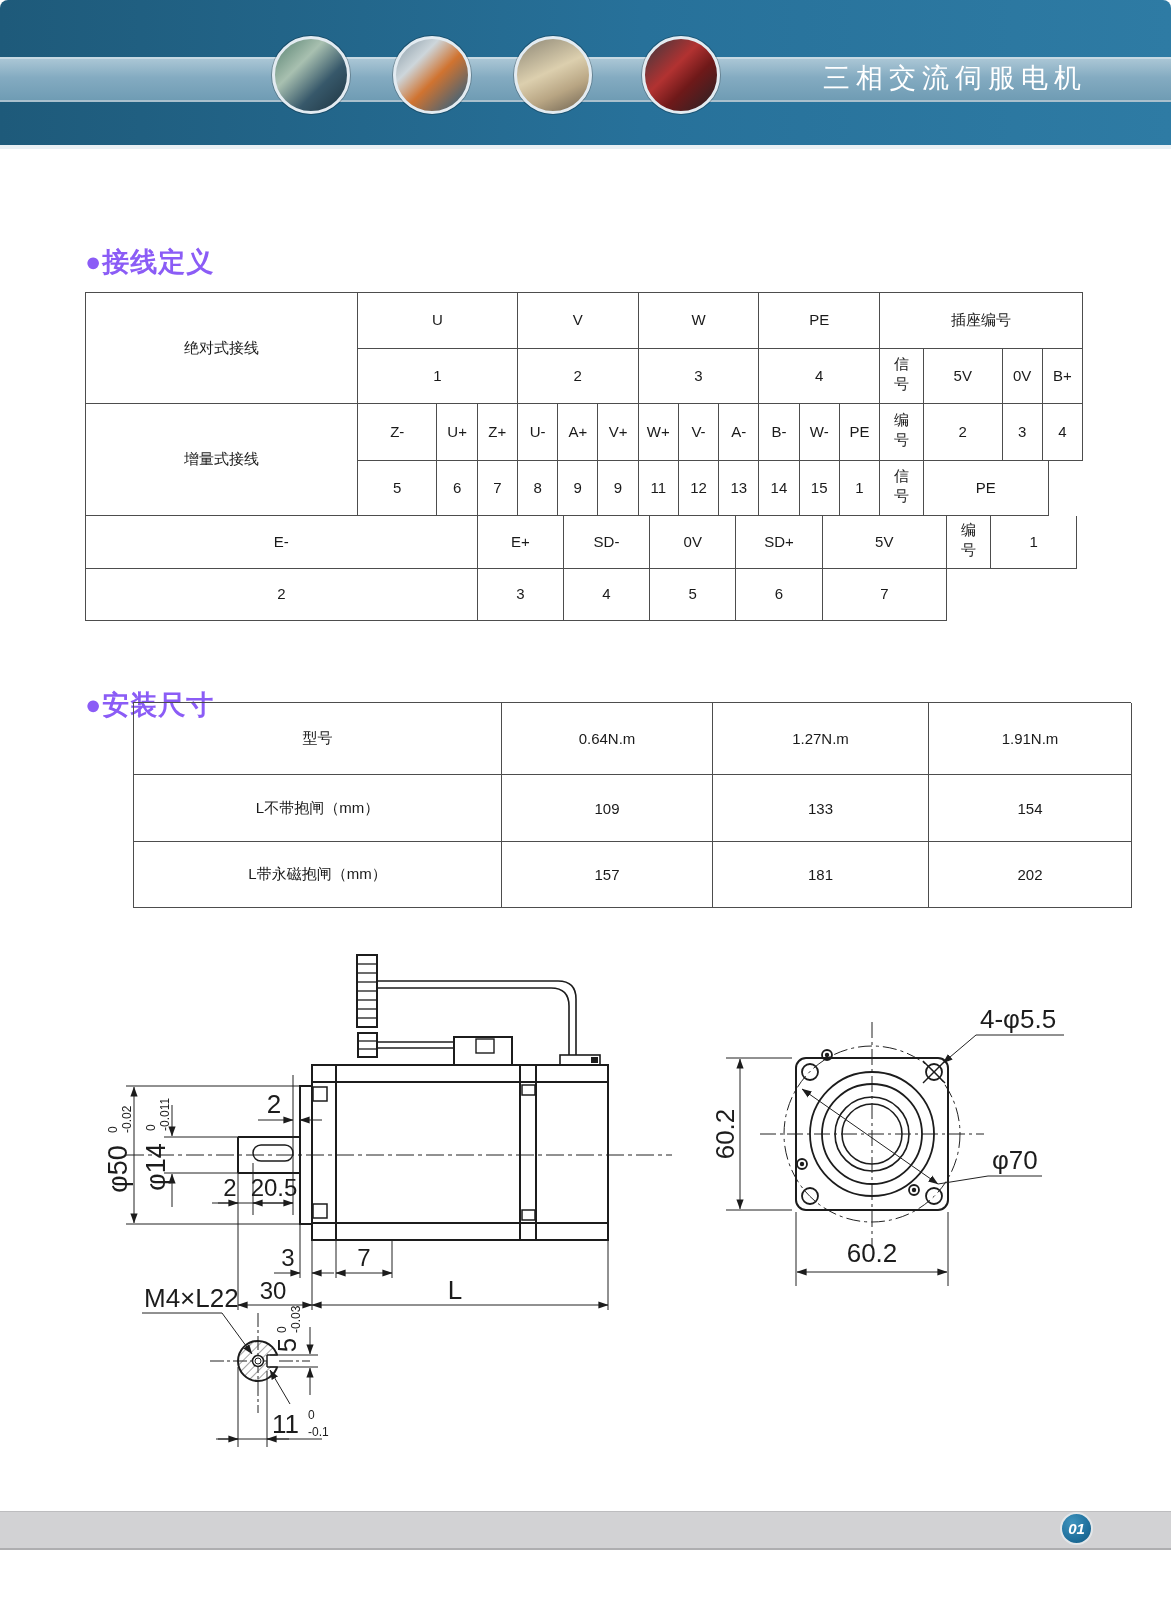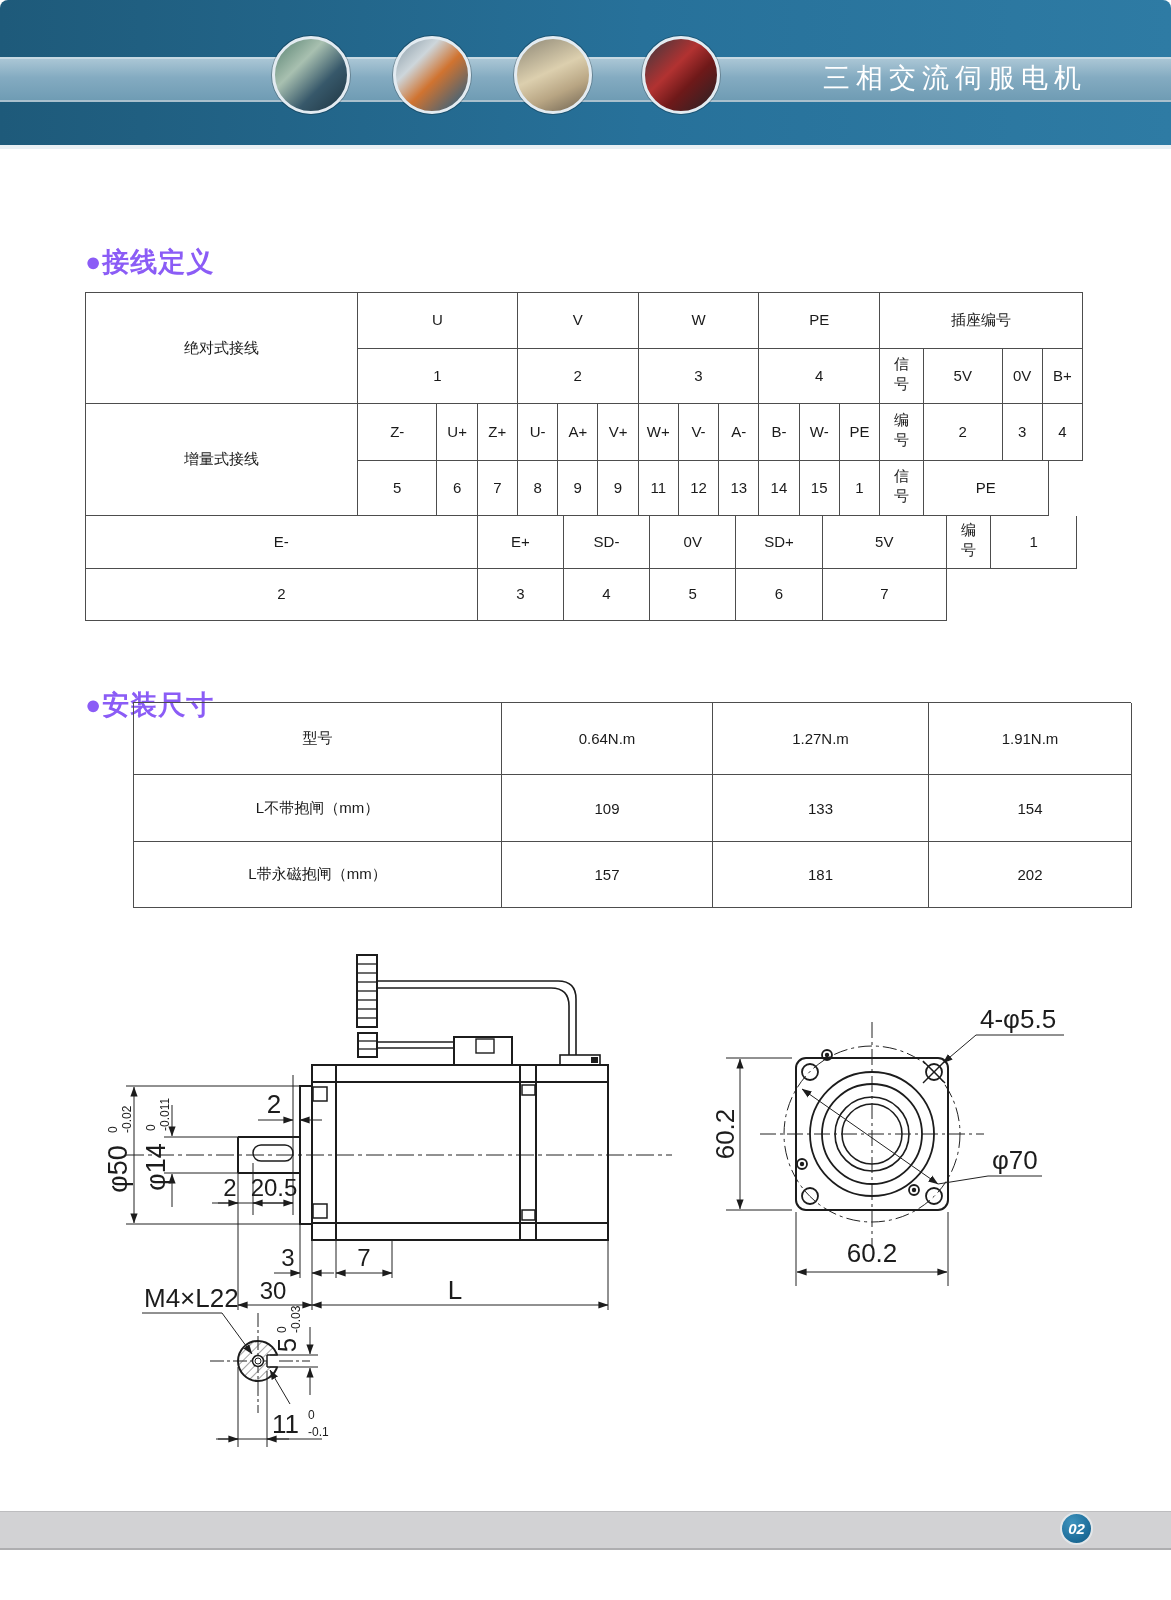--- a/index.html
+++ b/index.html
@@ -359,15 +359,15 @@
     </g>
     <text x="290" y="78" font-size="26">4-φ5.5</text>
     <text x="302" y="219" font-size="26">φ70</text>
     <g transform="translate(36,184) rotate(-90)">
       <text x="0" y="8" text-anchor="middle" font-size="26">60.2</text>
     </g>
     <text x="182" y="312" text-anchor="middle" font-size="26">60.2</text>
   </svg>
 
   <div class="footbar"></div>
-  <div class="badge">02</div>
+  <div class="badge">01</div>
 
 </div>
 
 </body></html>

